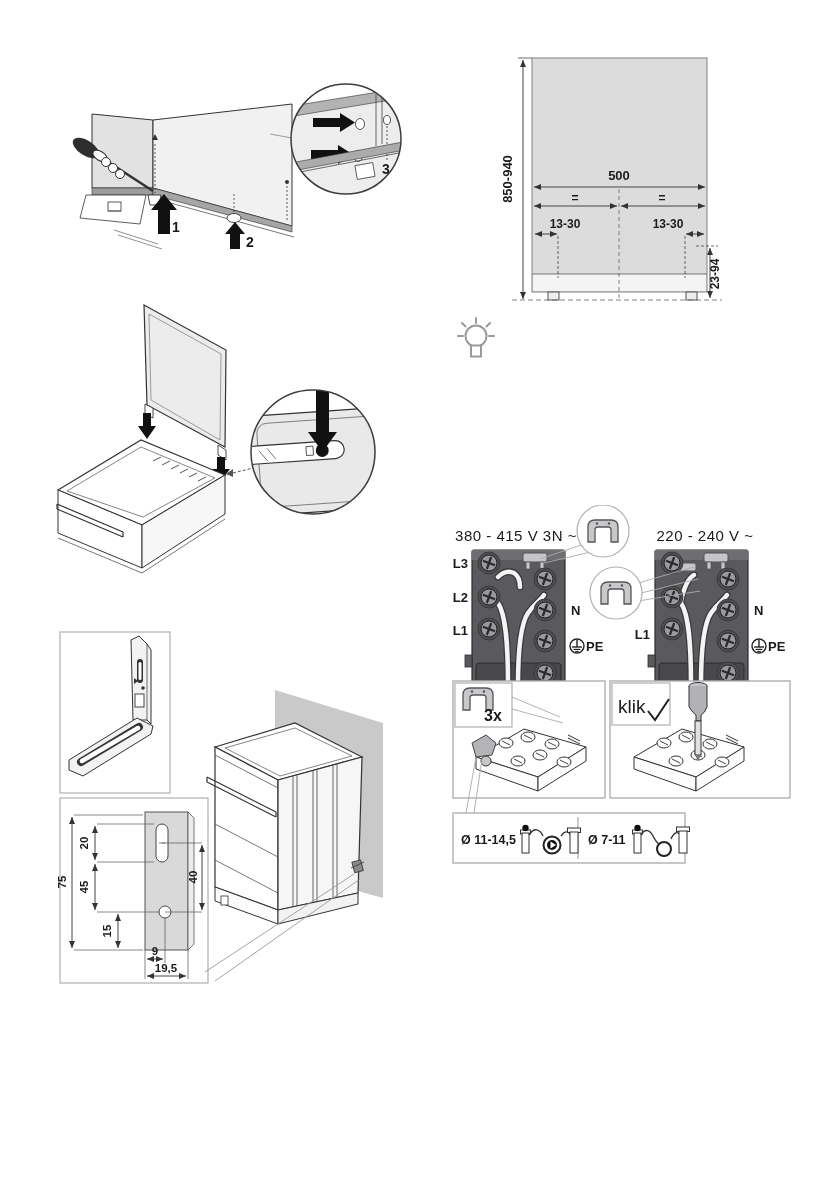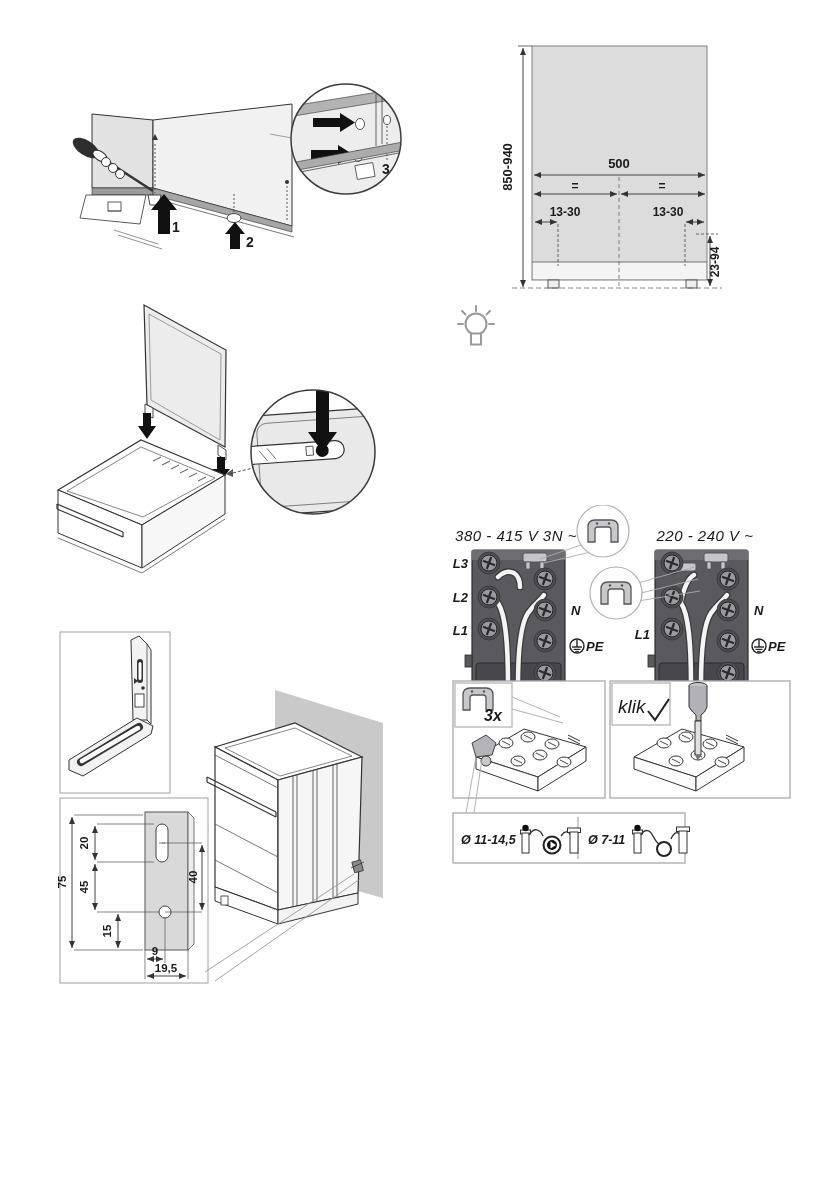--- a/index.html
+++ b/index.html
@@ -80,21 +80,21 @@
         <line x1="331" y1="44" x2="331" y2="80" stroke="#333" stroke-width="0.8" stroke-dasharray="2,2"></line>
         <polygon points="240,80 347,60 349,68 242,88" fill="#ababab" stroke="#333" stroke-width="0.6"></polygon>
         <line x1="244" y1="90" x2="348" y2="70" stroke="#444" stroke-width="0.8"></line>
         <rect x="300" y="82" width="18" height="14" fill="#fff" stroke="#444" stroke-width="0.8" transform="rotate(-10 309 89)"></rect>
       </g>
       <circle cx="290" cy="57" r="55" fill="none" stroke="#3c3c3c" stroke-width="1.5"></circle>
       <text x="326" y="92" font-size="14" font-weight="bold">3</text>
     </svg>
   </figure>
 
-  <figure style="left:448px;top:36px;">
+  <figure style="left:448px;top:48px;">
     <svg width="312" height="320" viewBox="0 0 312 320">
       <defs>
         <marker id="ar2" markerWidth="8" markerHeight="8" refX="7" refY="3" orient="auto-start-reverse">
           <path d="M0,0 L7,3 L0,6 Z" fill="#333"></path>
         </marker>
       </defs>
       <g>
         <rect x="84" y="10" width="175" height="234" fill="#dcdcdc" stroke="#808080" stroke-width="1"></rect>
         <rect x="85" y="226" width="173" height="17" fill="#f4f4f4"></rect>
         <line x1="84" y1="226" x2="259" y2="226" stroke="#555" stroke-width="0.8"></line>
@@ -203,21 +203,21 @@
         </g>
         <g>
           <rect x="261" y="98" width="13" height="42" fill="#111"></rect>
           <polygon points="253,140 282,140 267.5,160" fill="#111"></polygon>
         </g>
       </g>
       <circle cx="258" cy="160" r="62" fill="none" stroke="#3c3c3c" stroke-width="1.5"></circle>
     </svg>
   </figure>
 
-  <figure style="left:448px;top:505px;font-style:italic;">
+  <figure style="left:448px;top:505px;">
     <svg width="345" height="372" viewBox="0 0 345 372">
       <defs>
         <g id="clipicon">
           <path d="M -15,11 L -15,-4 Q -15,-11 -8,-11 L 8,-11 Q 15,-11 15,-4 L 15,11 L 8,11 L 8,-1 Q 8,-4 5,-4 L -5,-4 Q -8,-4 -8,-1 L -8,11 Z" fill="#c8c8cc" stroke="#555" stroke-width="1.3"></path>
           <circle cx="-6" cy="-7.5" r="1.2" fill="#555"></circle>
           <circle cx="6" cy="-7.5" r="1.2" fill="#555"></circle>
         </g>
         <g id="screwhead">
           <circle r="11" fill="#4e4e52" stroke="#333" stroke-width="0.8"></circle>
           <circle r="8" fill="#9a9a9e" stroke="#222" stroke-width="1"></circle>

